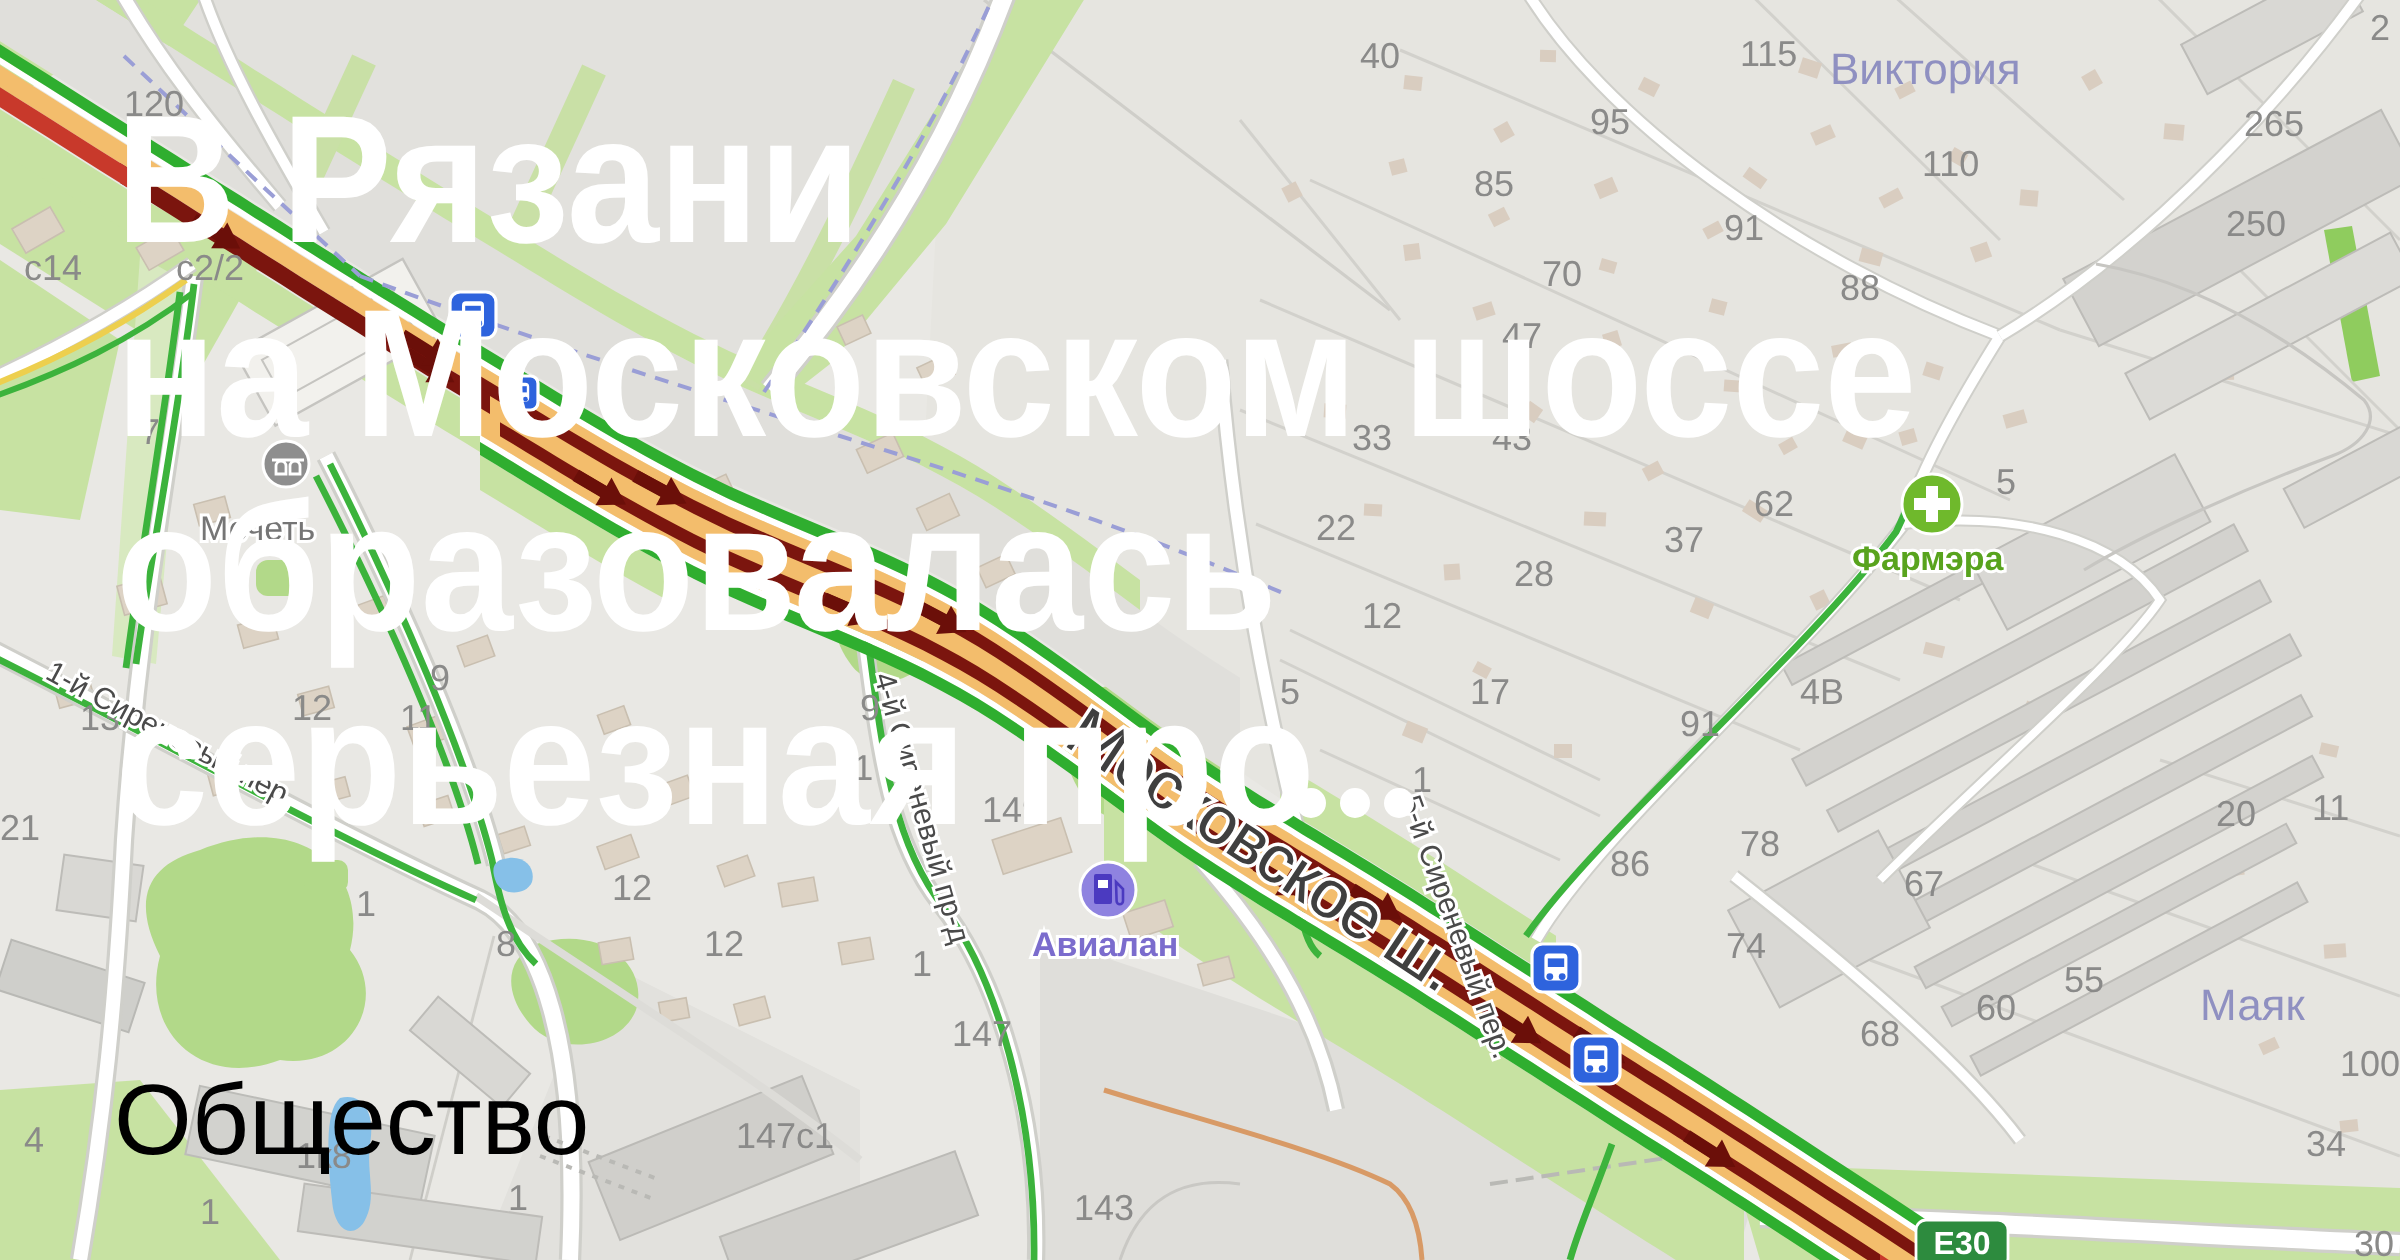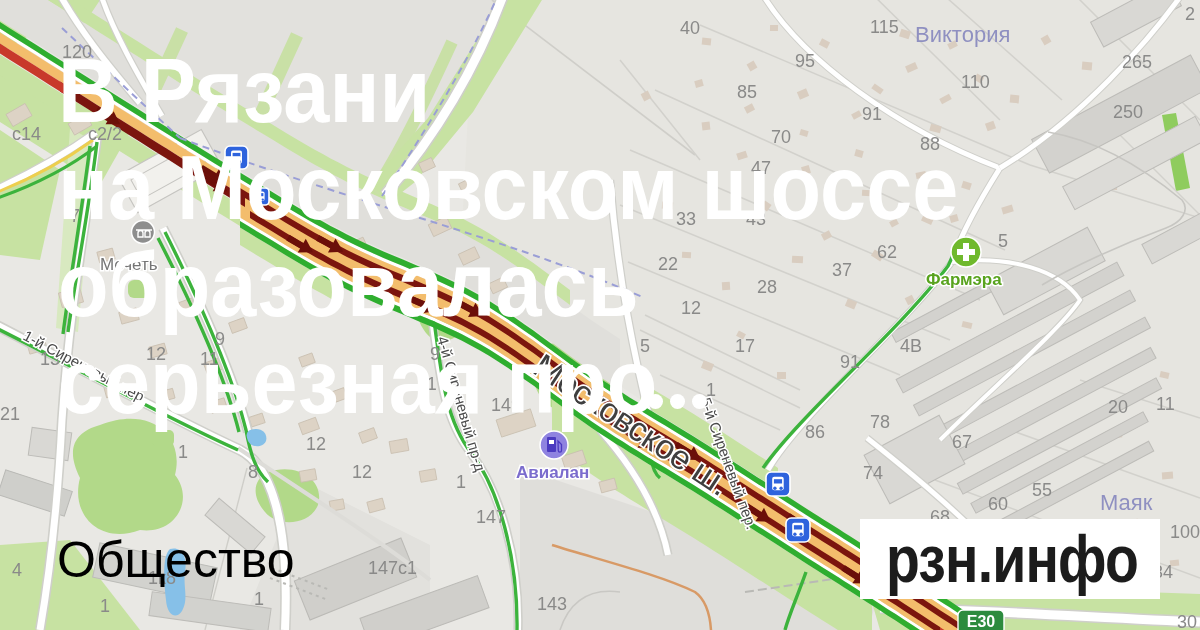--- a/index.html
+++ b/index.html
@@ -390,16 +390,13 @@
 <text x="22" y="339" font-size="15" fill="#4a4a4a" paint-order="stroke" stroke="#ffffff" stroke-width="3" font-family="Liberation Sans,sans-serif" transform="rotate(28 22 339)">1-й Сиреневый пер.</text>
 <text x="437" y="338" font-size="15" fill="#4a4a4a" paint-order="stroke" stroke="#ffffff" stroke-width="3" font-family="Liberation Sans,sans-serif" transform="rotate(74 437 338)">4-й Сиреневый пр-д</text>
 <text x="700" y="400" font-size="15" fill="#4a4a4a" paint-order="stroke" stroke="#ffffff" stroke-width="3" font-family="Liberation Sans,sans-serif" transform="rotate(70 700 400)">5-й Сиреневый пер.</text>
 <g transform="rotate(33.5 531 372)">
         <text x="531" y="372" font-size="34" letter-spacing="-0.5" fill="#3f3f3f" paint-order="stroke" stroke="#ffffff" stroke-width="3.5" font-family="Liberation Sans,sans-serif">Московское ш.</text>
       </g>
 </svg>
 <div id="title">В Рязани<br>на Московском шоссе<br>образовалась<br>серьезная про</div>
 <div id="dots"><i></i><i></i><i></i></div>
 <div id="rubric">Общество</div>
-<div id="logo">
-      <span>рзн.инфо</span>
-    </div>
 </div>
 
 </body></html>

